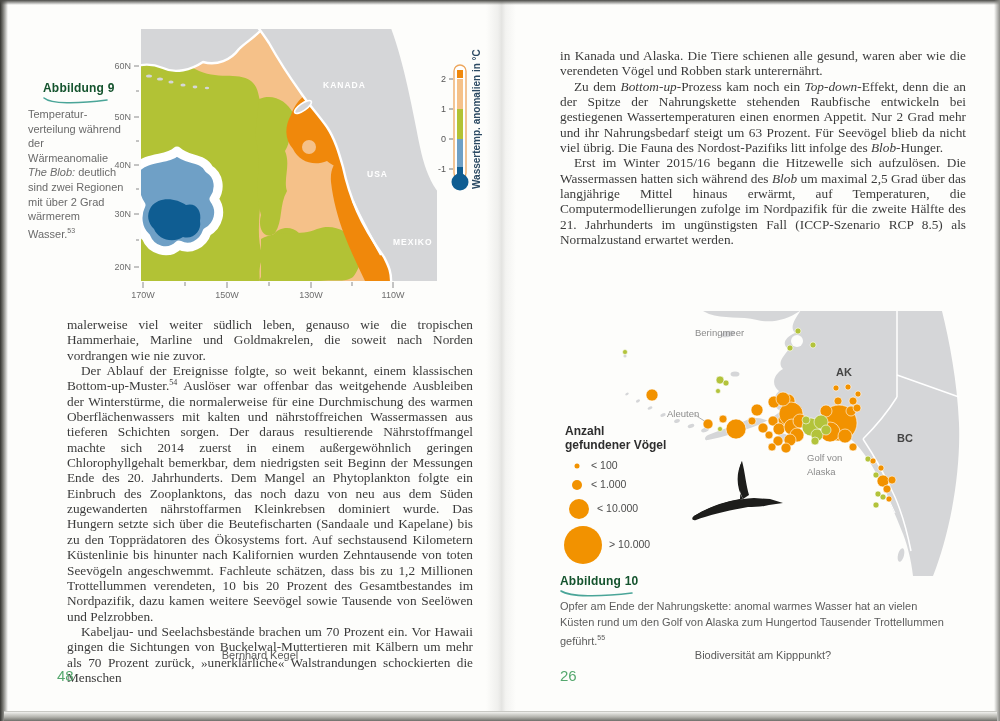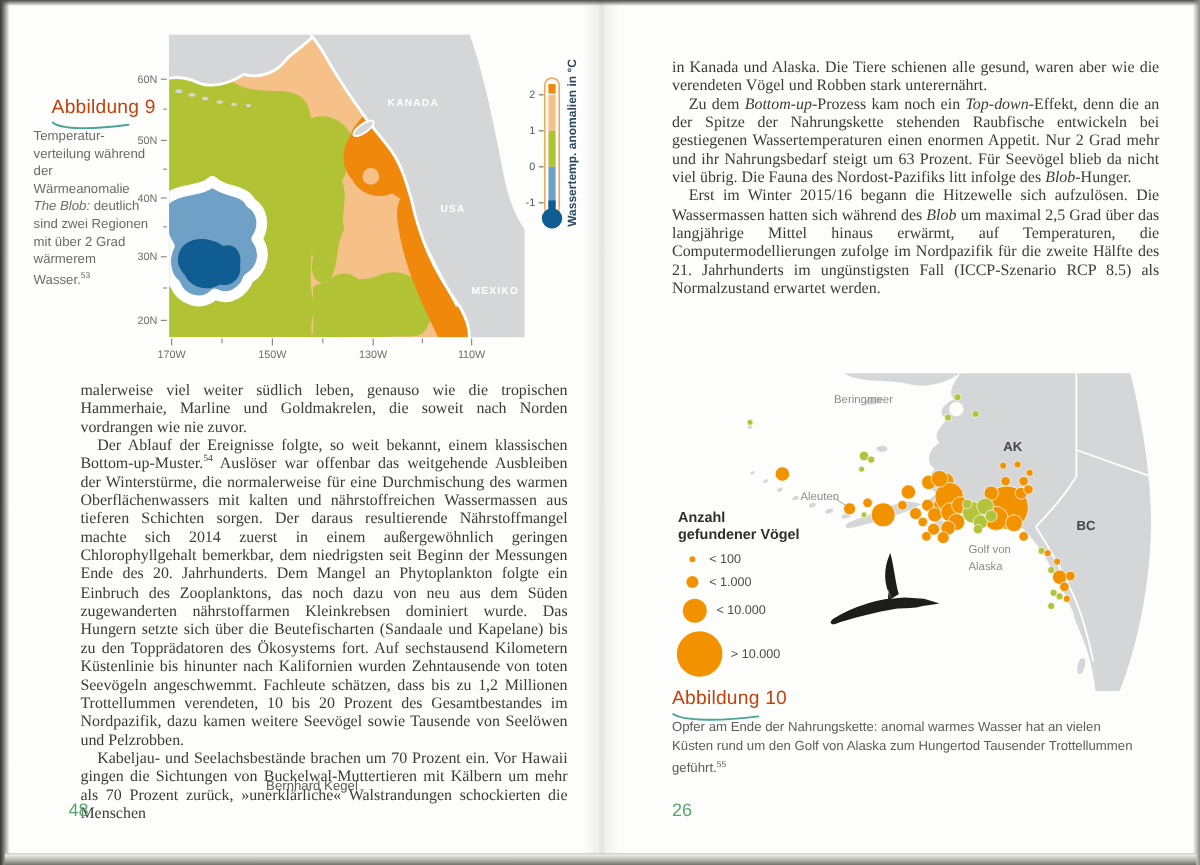--- a/index.html
+++ b/index.html
@@ -21,21 +21,21 @@
       border-top:1px solid #c9c9c4;}
   .gutter{position:absolute;left:486px;top:0;width:30px;height:713px;z-index:30;pointer-events:none;
       background:linear-gradient(to right,rgba(0,0,0,0) 0,rgba(60,60,55,.07) 40%,rgba(60,60,55,.13) 52%,rgba(60,60,55,.05) 66%,rgba(0,0,0,0) 100%);}
 
   
   .body-col{position:absolute;color:var(--ink);font-family:"Liberation Serif",serif;
       font-size:13.3px;line-height:15.35px;text-align:justify;}
   .body-col p{margin:0;}
   .body-col p.ind{text-indent:14px;}
   .body-col sup{font-size:8px;line-height:0;}
-  .figlabel{position:absolute;font-size:16px;font-weight:normal;color:#c2410c;letter-spacing:.2px;}
+  .figlabel{position:absolute;font-size:12px;font-weight:bold;color:#14532d;letter-spacing:.2px;}
   .figlabel svg{display:block;margin-top:1px;}
   .sidecap{position:absolute;font-size:11px;line-height:14.6px;color:var(--ink_soft);text-align:left;}
   .sidecap sup{font-size:7px;}
   .figcap{position:absolute;font-size:11px;line-height:15.5px;color:#5c5c5c;}
   .figcap sup{font-size:7px;}
   .footer-line{position:absolute;text-align:center;font-size:11px;color:#5a5a5a;}
   .pagenum{position:absolute;text-align:left;font-size:15px;color:var(--page_green);}
 
   
   svg{position:absolute;overflow:visible;}
@@ -328,20 +328,21 @@
   </svg>
 
   <div class="figlabel" style="left:560px;top:574px;text-align:right;">
     <span>Abbildung 10</span>
     <svg width="74" height="8" viewBox="0 0 74 8" style="position:static">
       <path d="M1,2 C10,8 40,8 72,4" stroke="var(--teal)" stroke-width="1.6" fill="none" stroke-linecap="round"></path>
     </svg>
   </div>
   <div class="figcap" style="left:560px;top:599px;width:388px;">Opfer am Ende der Nahrungskette: anomal warmes Wasser hat an vielen Küsten rund um den Golf von Alaska zum Hungertod Tausender Trottellummen geführt.<sup>55</sup></div>
 
+  <div class="footer-line" style="left:560px;top:649px;width:406px;">Biodiversität am Kipppunkt?</div>
   <div class="pagenum" style="left:560px;top:667px;width:406px;">26</div>
 
   <div class="gutter"></div>
   <div class="edge edge-left"></div>
   <div class="edge edge-top"></div>
   <div class="edge edge-right"></div>
   <div class="page-stack"></div>
 </div>
 
 </body></html>

